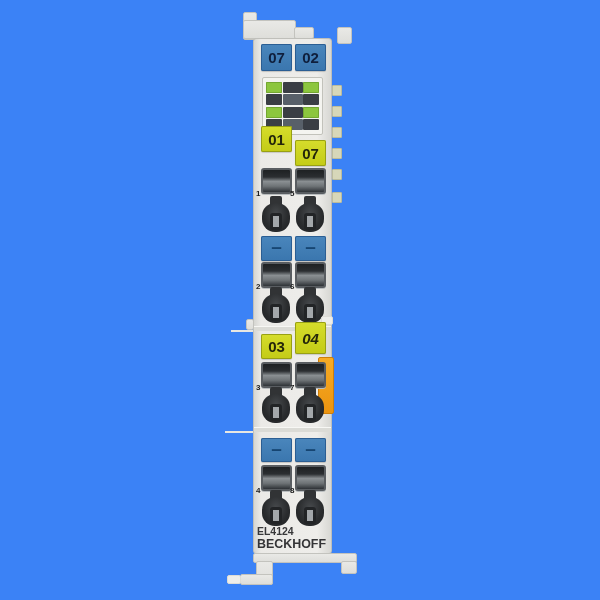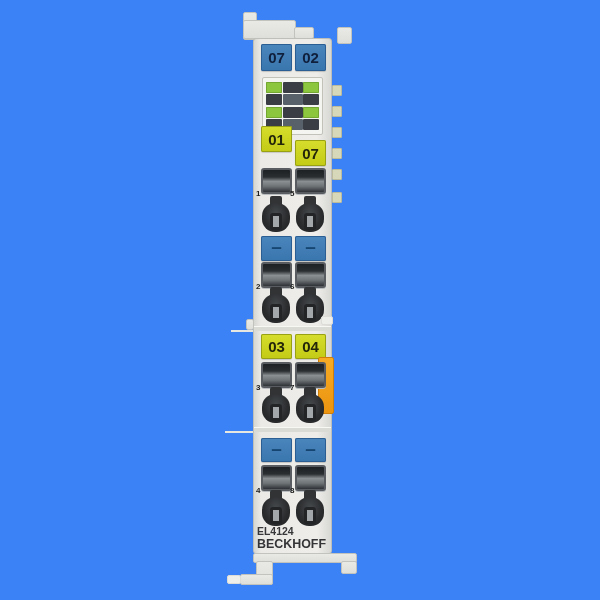--- a/index.html
+++ b/index.html
@@ -156,21 +156,21 @@
       <div class="bodyp"></div>
       <div class="slot"></div>
     </div>
 
   <div class="part" style="left:246px;top:319px;width:8px;height:11px;"></div>
   <div class="part faint" style="left:321px;top:316px;width:12px;height:9px;"></div>
   <div class="seam" style="top:326px;"></div>
   <div class="faint-line" style="left:231px;top:330px;width:22px;"></div>
 
   <div class="lbl yellow" style="left:261px;top:334px;height:25px;">03</div>
-  <div class="lbl yellow" style="left:295px;top:334px;height:25px;">04</div>
+  <div class="lbl yellow" style="left:295px;top:322px;height:32px;font-style:italic;">04</div>
 
   <div class="orange-tab"></div>
 
   <div class="opening" style="left:261px;top:362px;">
       <div class="inner"></div>
     </div>
   <div class="opening" style="left:295px;top:362px;">
       <div class="inner"></div>
     </div>
   <div class="tnum" style="left:256px;top:384px;">3</div>

